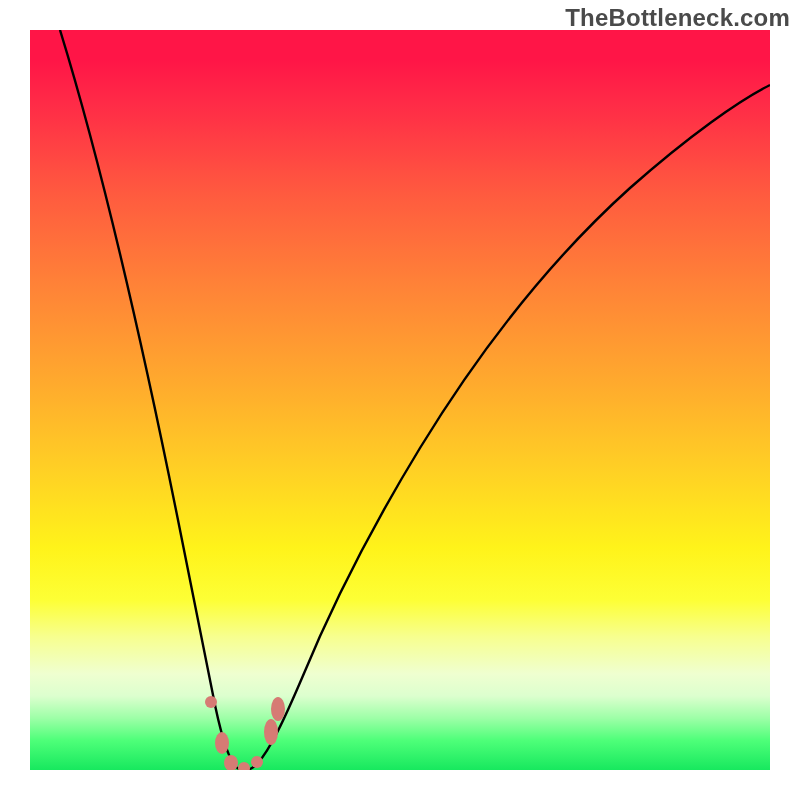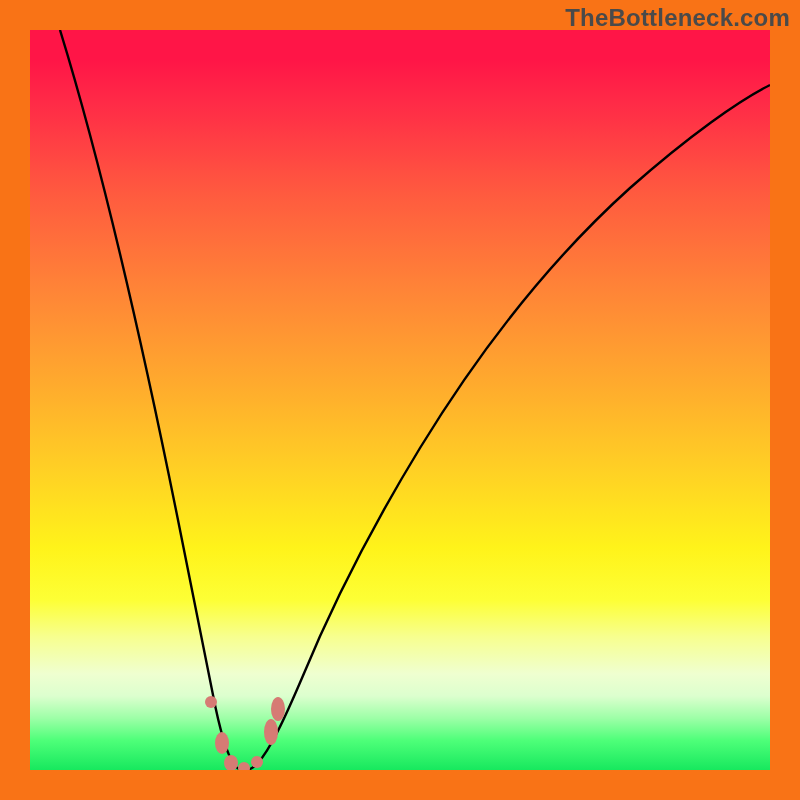--- a/index.html
+++ b/index.html
@@ -8,21 +8,21 @@
     width: 800px;
     height: 800px;
     overflow: hidden;
     background: #000;
     font-family: Arial, Helvetica, sans-serif;
   }
   .frame {
     position: relative;
     width: 800px;
     height: 800px;
-    background: #f97316;
+    background: #ffffff;
   }
   .watermark {
     position: absolute;
     top: 4px;
     right: 10px;
     font-size: 24px;
     font-weight: bold;
     color: #4a4a4a;
     letter-spacing: 0.2px;
     z-index: 10;

